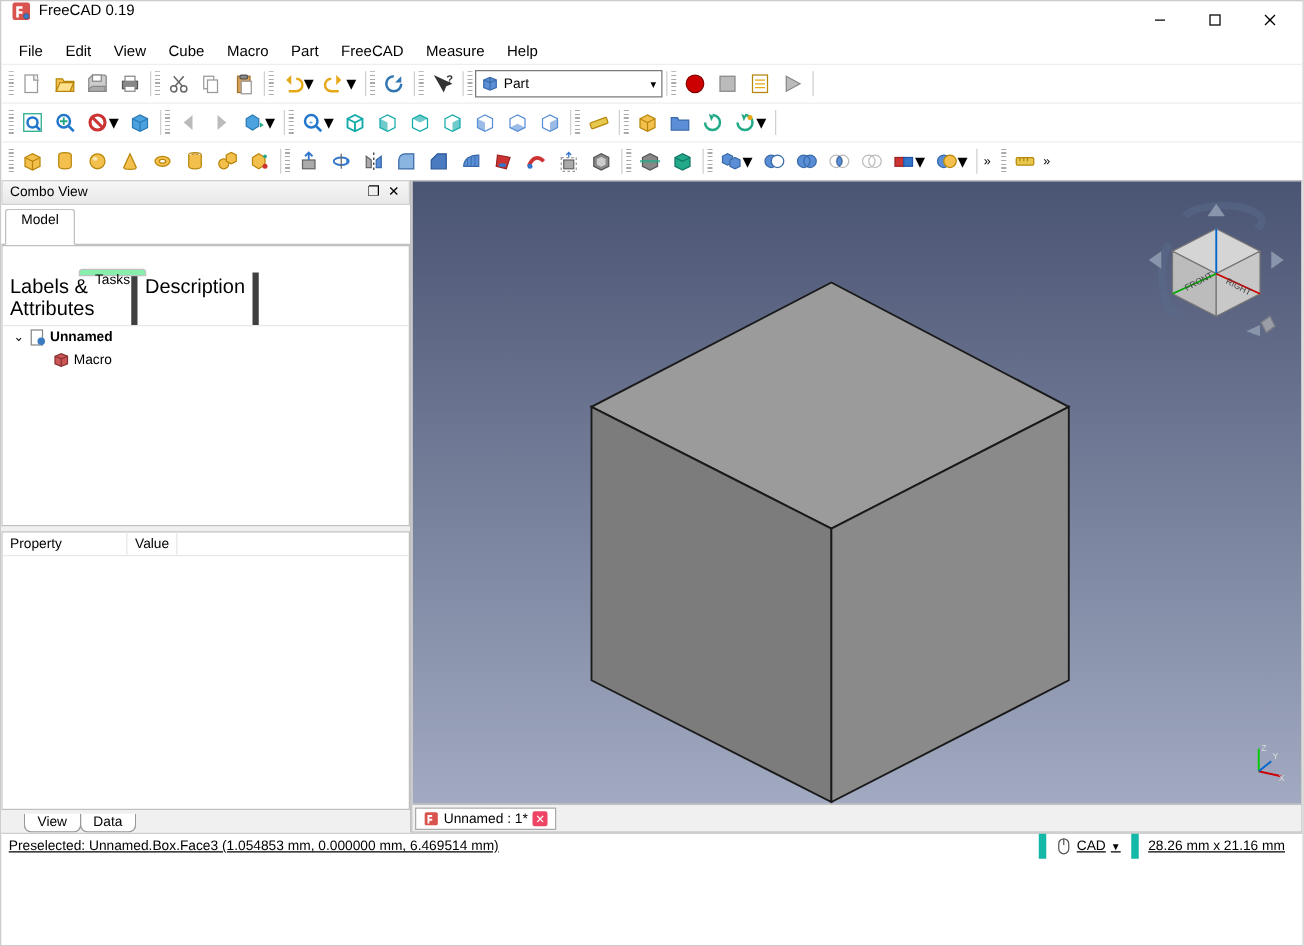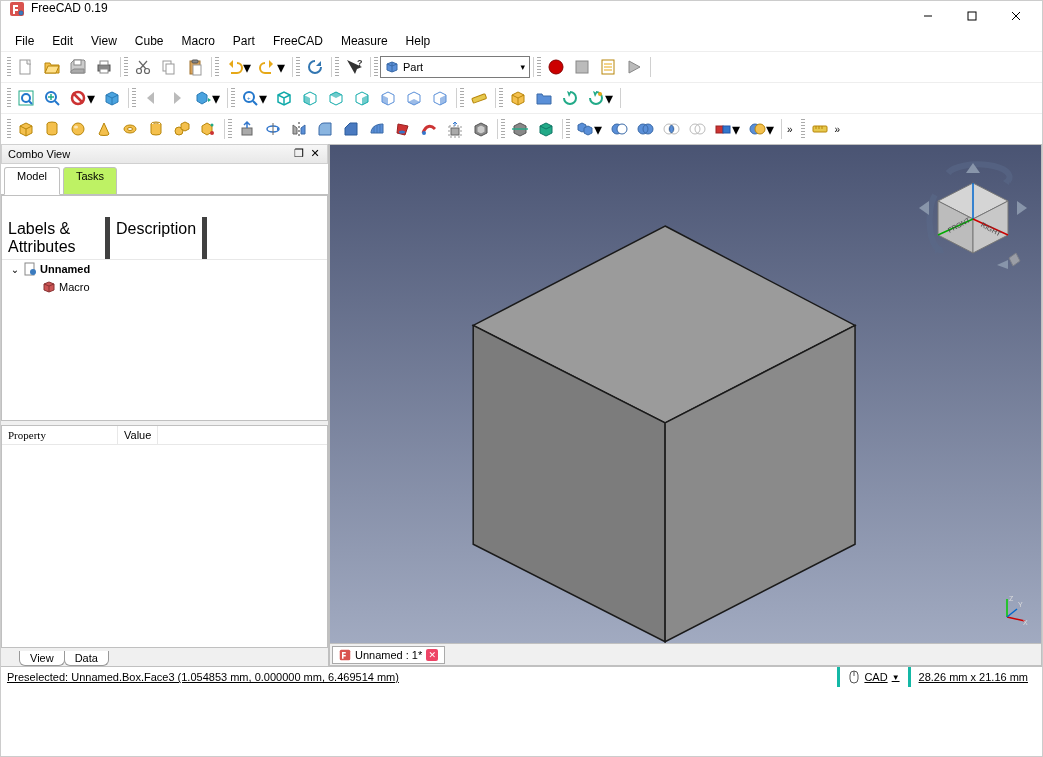--- a/index.html
+++ b/index.html
@@ -24,46 +24,46 @@
 .combo .caret { margin-left: auto; font-size: 9px; }
 .combo .cico { width:14px;height:14px;margin-right:4px;}
 .midrow { display: flex; height: 522px; }
 .combo-view { width: 328px; border-right: 1px solid #c0c0c0; display: flex; flex-direction: column; background: #f0f0f0; }
 .panel-header { height: 20px; background: linear-gradient(#f7f7f7,#e8e8e8); border: 1px solid #d0d0d0; font-size: 11px; padding: 2px 6px; display: flex; align-items: center; }
 .panel-header .phicons { margin-left:auto; display:flex; gap:4px;}
 .panel-header .phicons span { width:12px;height:12px;display:flex;align-items:center;justify-content:center;cursor:pointer;font-size:11px;}
 .tabs { display: flex; height: 32px; background: #fff; border-bottom:1px solid #c0c0c0; padding-top:2px;}
 .tab { padding: 2px 12px; font-size: 11px; border: 1px solid #c0c0c0; background: #fff; cursor: pointer; border-top-left-radius:3px;border-top-right-radius:3px; margin-left:3px; position:relative; top:1px;}
 .tab.active { border-bottom: 1px solid #fff; font-weight: normal; }
-.tab.inactive { background:#bef264; }
+.tab.inactive { background:#86efac;margin-top:48px; }
 .tree-area { background: #fff; height: 228px; border: 1px solid #c0c0c0; margin: 0; overflow: auto; font-size: 11px; }
 .tree-header { display: flex; border-bottom: 1px solid #e8e8e8; }
 .tree-header .col { padding: 3px 6px; font-size: 16px; border-right: 5px solid #404040; margin-top: 21px; }
 .tree-header .col:first-child { width: 108px; }
 .tree-row { padding: 2px 4px; display: flex; align-items: center; gap: 3px; }
 .tree-row.indent1 { padding-left: 8px; }
 .tree-row.indent2 { padding-left: 40px; }
 .exp { width: 10px; text-align: center; cursor: pointer; font-size:10px;}
 .node-icon { width: 14px; height: 14px; }
 .prop-area { background: #fff; height: 226px; border: 1px solid #c0c0c0; font-size: 11px; margin-top:4px;}
 .prop-header { display: flex; border-bottom: 1px solid #e8e8e8; }
 .prop-header .pcol { padding: 3px 6px; font-size: 11px; border-right: 1px solid #e8e8e8; }
-.prop-header .pcol:first-child { width: 116px; font-family: Liberation Serif, serif; }
+.prop-header .pcol:first-child { width: 100px; }
 .bottom-tabs { height: 18px; display: flex; align-items: flex-end; padding-left: 18px; font-size: 11px; }
 .btab { padding: 1px 10px; border: 1px solid #999; border-top:none; background: #fff; cursor: pointer; border-bottom-left-radius:6px;border-bottom-right-radius:6px; margin-right:-1px;}
 .viewport { flex: 1; position: relative; background: linear-gradient(to bottom, #4a5473 0%, #a5aec4 100%); border:1px solid #c0c0c0;}
 .cube-svg { position: absolute; top: 0; left: 0; width: 100%; height: 100%; }
 .nav-cube { position: absolute; top: 8px; right: 8px; width: 120px; height: 120px; }
 .axis-widget { position: absolute; bottom: 40px; right: 12px; width: 30px; height: 30px; }
 .doc-tab-row { position: absolute; bottom: 0; left: 0; right: 0; height: 22px; background: #f0f0f0; border-top: 1px solid #c0c0c0; display: flex; align-items: center; padding-left:2px;}
 .doc-tab { background: #fff; border: 1px solid #aaa; font-size: 11px; padding: 2px 6px; display: flex; align-items: center; gap: 4px; cursor:pointer;}
 .close-x { background: #e46; color: #fff; width: 12px; height: 12px; font-size: 9px; display: flex; align-items: center; justify-content: center; border-radius: 2px; cursor:pointer;}
 .statusbar { height: 21px; border-top: 1px solid #c0c0c0; display: flex; align-items: center; font-size: 11px; padding: 0 6px; text-decoration: underline; }
 .statusbar .sfill { flex: 1; }
-.statusbar .sseg { padding: 0 8px; border-left: 3px solid #14b8a6; height: 100%; display: flex; align-items: center; gap:4px;}
+.statusbar .sseg { padding: 0 8px; border-left: 6px solid #14b8a6; height: 100%; display: flex; align-items: center; gap:4px;}
 .overflow-chev { font-size:10px; padding:0 2px; cursor:pointer;}
 </style>
 </head>
 <body>
 
 <div class="titlebar">
   <svg class="app-icon" viewBox="0 0 16 16">
       <rect x="1" y="1" width="14" height="14" fill="#d9534f" rx="2"></rect>
       <path d="M4 4h5v2H6v2h3v2H6v3H4z" fill="#fff"></path>
       <circle cx="12" cy="12" r="2.2" fill="#3b7bbf" stroke="#2a5a8e" stroke-width="0.5"></circle>

